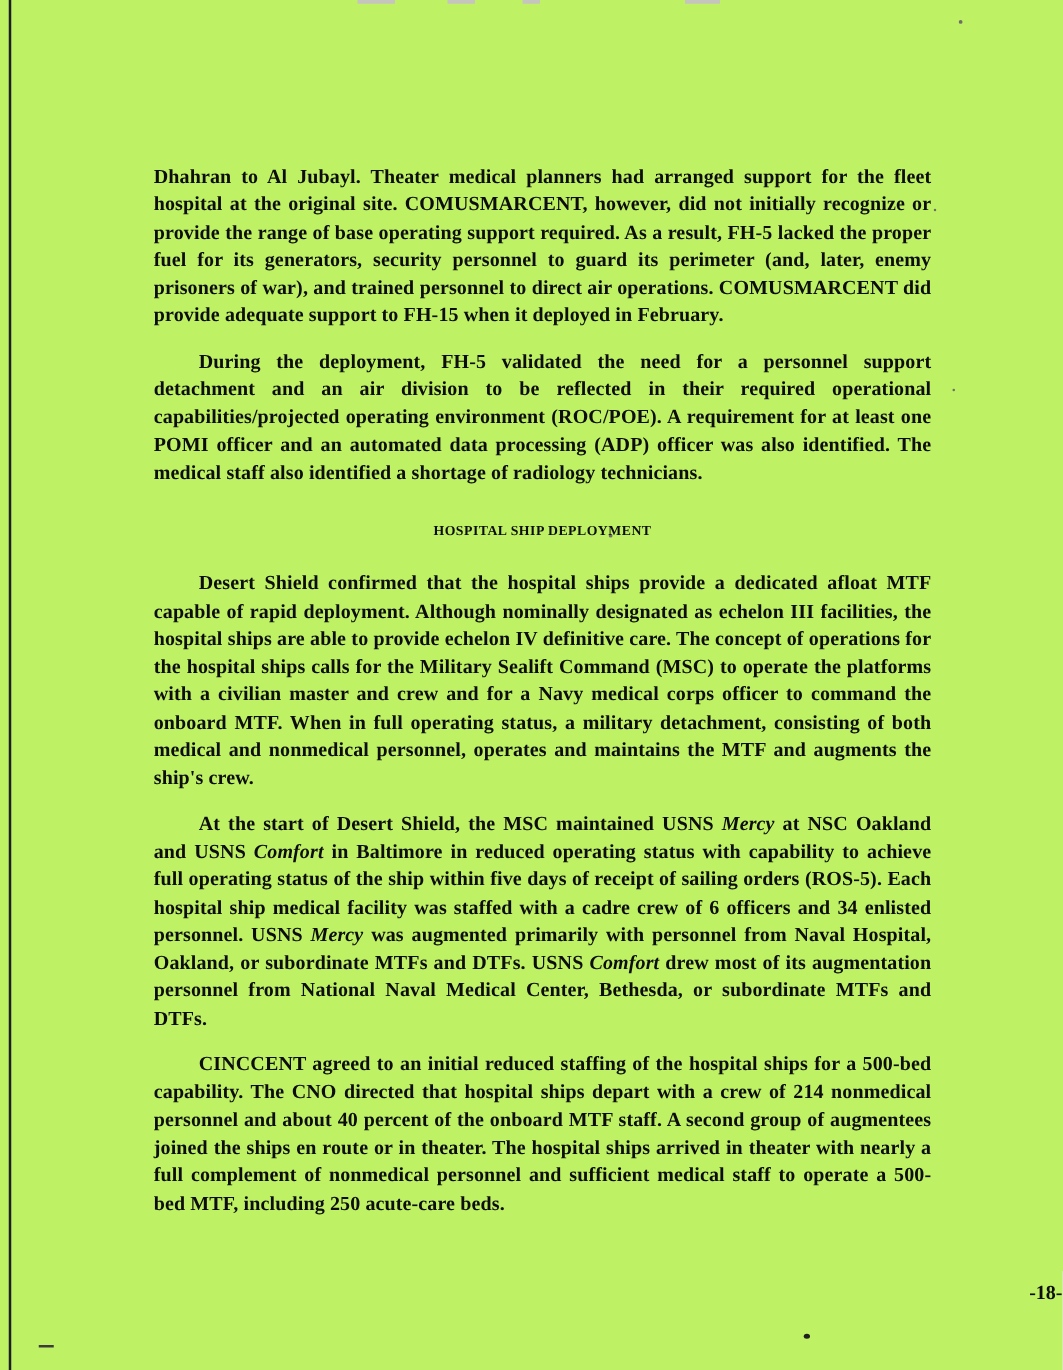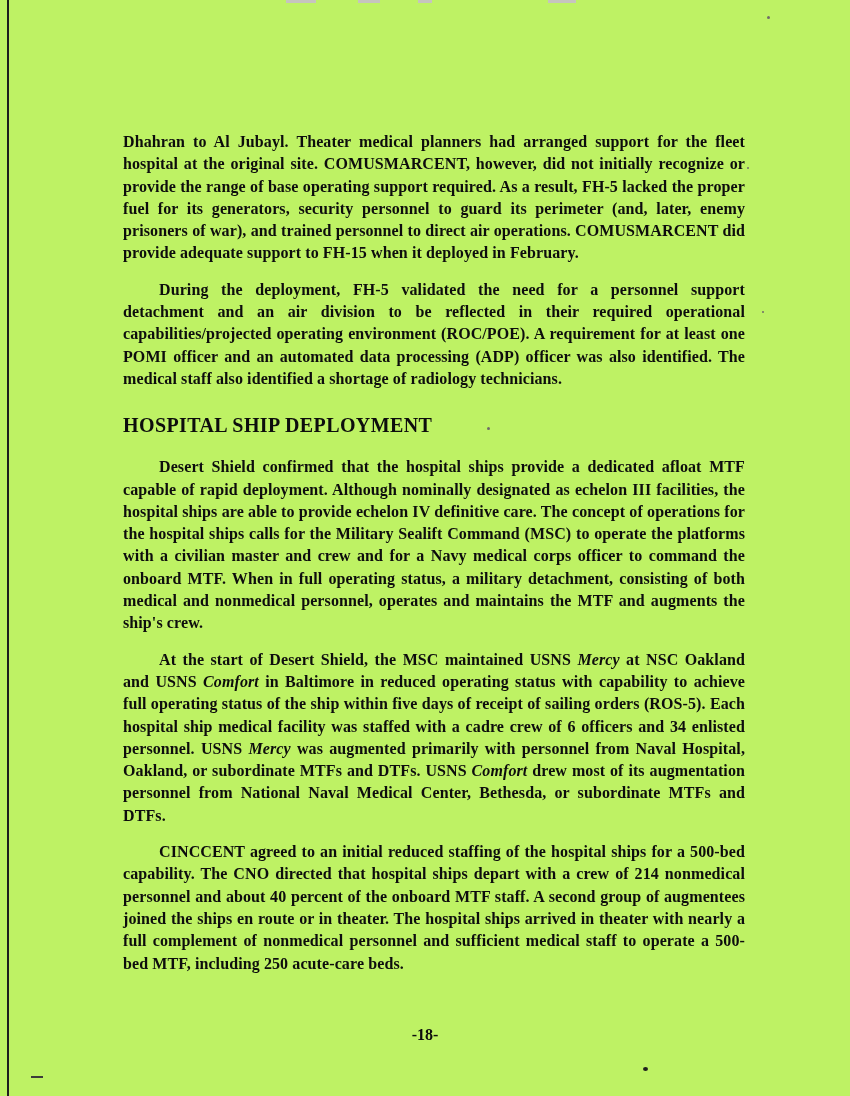--- a/index.html
+++ b/index.html
@@ -48,31 +48,32 @@
     margin: 0 0 14px 0;
     font-size: 16px;
     font-weight: 600;
     line-height: 22.3px;
     text-align: justify;
     letter-spacing: 0.1px;
   }
   .para.indent { text-indent: 36px; }
   .heading {
     margin: 24px 0 20px 0;
-    font-size: 20px;
+    font-size: 11px;
     font-weight: 700;
     letter-spacing: 0.4px;
     line-height: 22px;
+    text-align: center;
   }
   .page-number {
     position: absolute;
     top: 1026px;
     left: 0;
     width: 850px;
-    text-align: center;
+    text-align: right;
     font-size: 16px;
     font-weight: 600;
   }
   .mark-bottom-left {
     position: absolute;
     left: 31px;
     top: 1076px;
     width: 12px;
     height: 2px;
     background: #3c3c3a;

